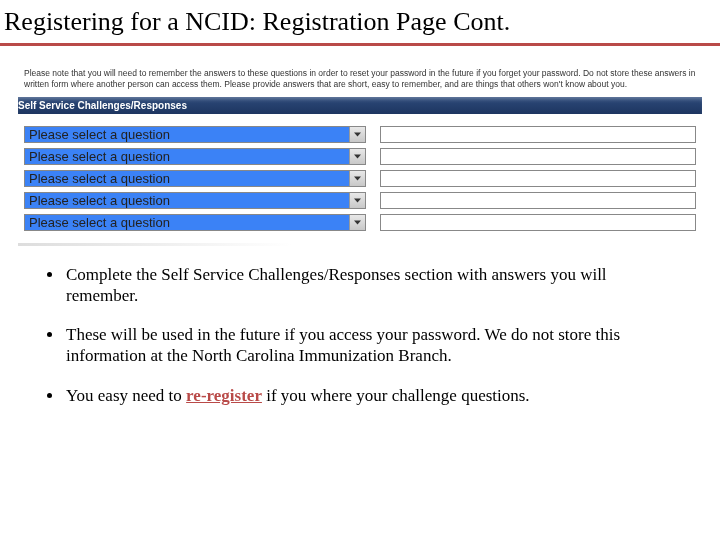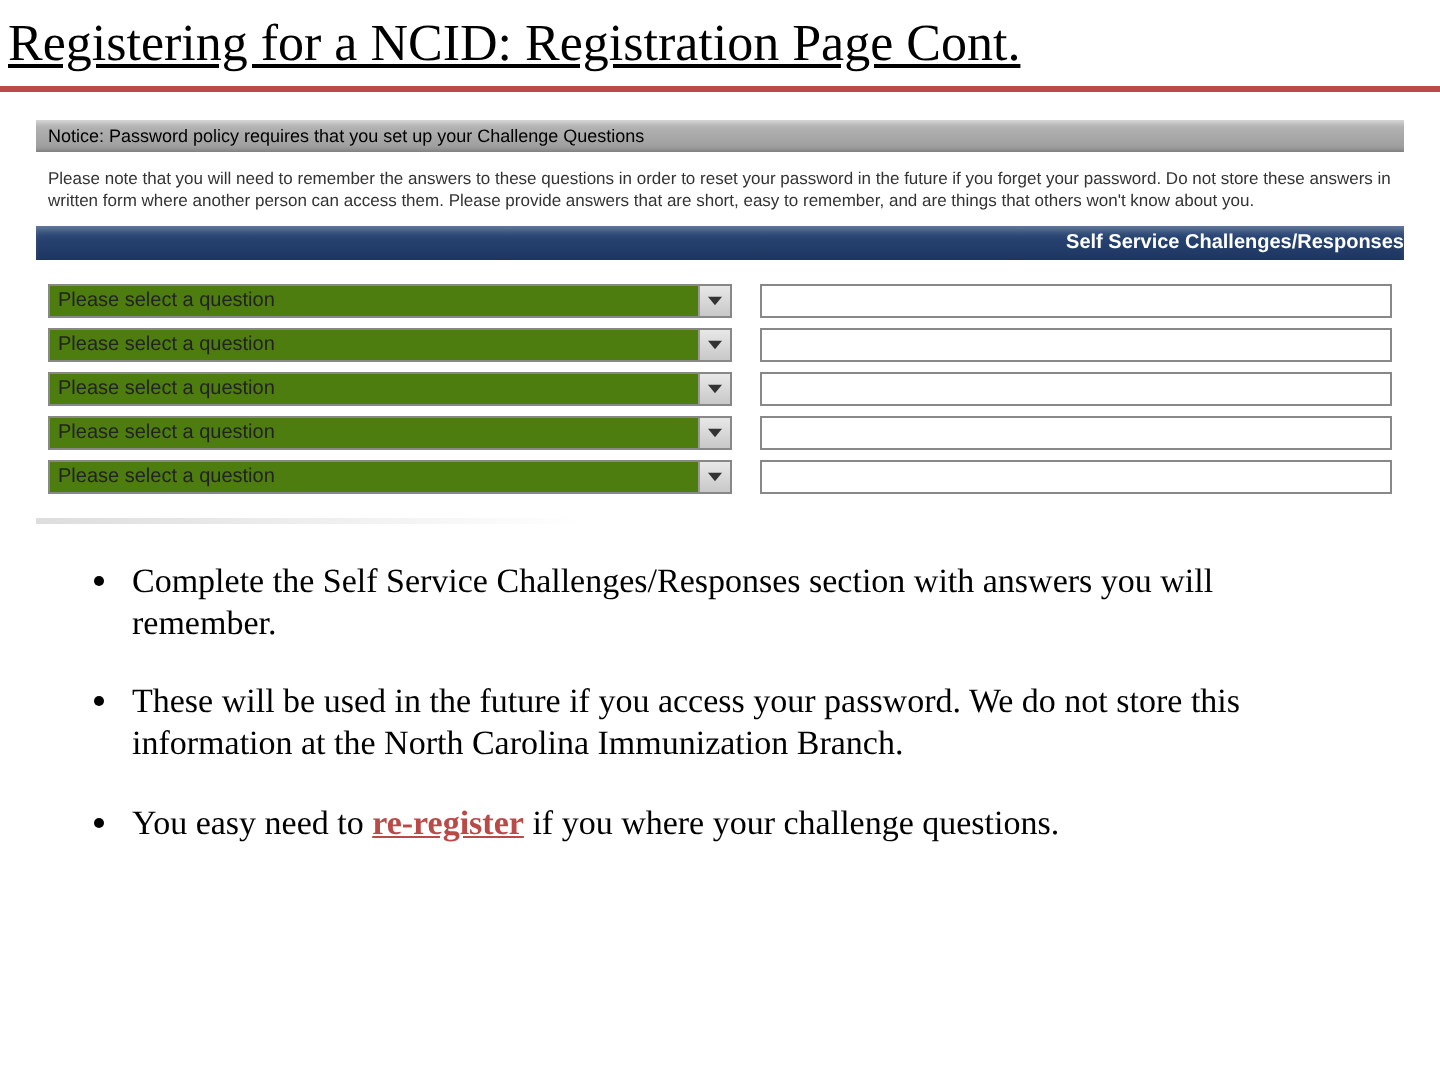--- a/index.html
+++ b/index.html
@@ -1,38 +1,38 @@
 <!DOCTYPE html>
 <html><head>
 <meta charset="utf-8">
 <style>
   * { box-sizing: border-box; margin: 0; padding: 0; }
   html, body { width: 720px; height: 540px; font-family: Arial, Helvetica, sans-serif; background: #fff; }
   .slide { position: relative; width: 720px; height: 540px; padding: 0; }
-  .title { font-family: Georgia, "Times New Roman", serif; font-size: 26px; color: #000; padding: 8px 4px 4px 4px; line-height: 1.1; text-decoration: underline; }
+  .title { font-family: Georgia, "Times New Roman", serif; font-size: 26px; color: #000; padding: 8px 4px 4px 4px; line-height: 1.1; }
   .title-underline { height: 3px; background: #b94a48; margin: 2px 0 14px 0; }
   .screenshot { margin: 0 18px 0 18px; font-size: 9.5px; color: #000; }
   .notice-bar {
     background: linear-gradient(#b8b8b8,#9a9a9a);
     color: #000; font-size: 9px; padding: 3px 6px;
     box-shadow: inset 0 3px 3px -2px rgba(255,255,255,.6), inset 0 -2px 2px -1px rgba(0,0,0,.2);
   }
   .policy-text { padding: 8px 6px 6px 6px; font-size: 8.5px; line-height: 1.35; color: #333; }
   .section-header {
-    text-align: right; color: #fff; font-weight: bold; font-size: 10px;
+    text-align: left; color: #fff; font-weight: bold; font-size: 10px;
     background: linear-gradient(#2d4a7a,#1d3560); padding: 3px 0;
     box-shadow: inset 0 4px 4px -2px rgba(255,255,255,.3);
   }
   .instr { padding: 6px 6px 2px 6px; font-size: 9px; line-height: 1.5; }
   .qa-grid { display: flex; flex-direction: column; gap: 5px; padding: 4px 6px 10px 6px; }
   .qa-row { display: flex; gap: 14px; }
   .q-select {
-    flex: 1 1 52%; height: 17px; border: 1px solid #888; background: #4d7c0f;
+    flex: 1 1 52%; height: 17px; border: 1px solid #888; background: #3b82f6;
     display: flex; align-items: center; justify-content: space-between;
-    padding: 0 0 0 4px; font-size: 10px; color: #222;
+    padding: 0 0 0 4px; font-size: 13px; color: #222;
   }
   .q-select .caret {
     width: 16px; height: 15px; background: linear-gradient(#e8e8e8,#c8c8c8);
     border-left: 1px solid #999; display: flex; align-items: center; justify-content: center;
   }
   .q-select .caret svg { width: 7px; height: 5px; }
   .a-input {
     flex: 1 1 48%; height: 17px; border: 1px solid #888; background: #fff;
     font-size: 9px; padding: 0 4px;
   }
@@ -50,21 +50,20 @@
 </head>
 <body>
 
 <div class="slide">
 
   <div class="title">Registering for a NCID: Registration Page Cont.</div>
   <div class="title-underline"></div>
 
   <div class="screenshot">
 
-    <div class="notice-bar">Notice: Password policy requires that you set up your Challenge Questions</div>
 
     <div class="policy-text">Please note that you will need to remember the answers to these questions in order to reset your password in the future if you forget your password. Do not store these answers in written form where another person can access them. Please provide answers that are short, easy to remember, and are things that others won't know about you.</div>
 
     <div class="section-header">Self Service Challenges/Responses</div>
 
     <div class="instr">
     </div>
 
     <div class="qa-grid">
 

